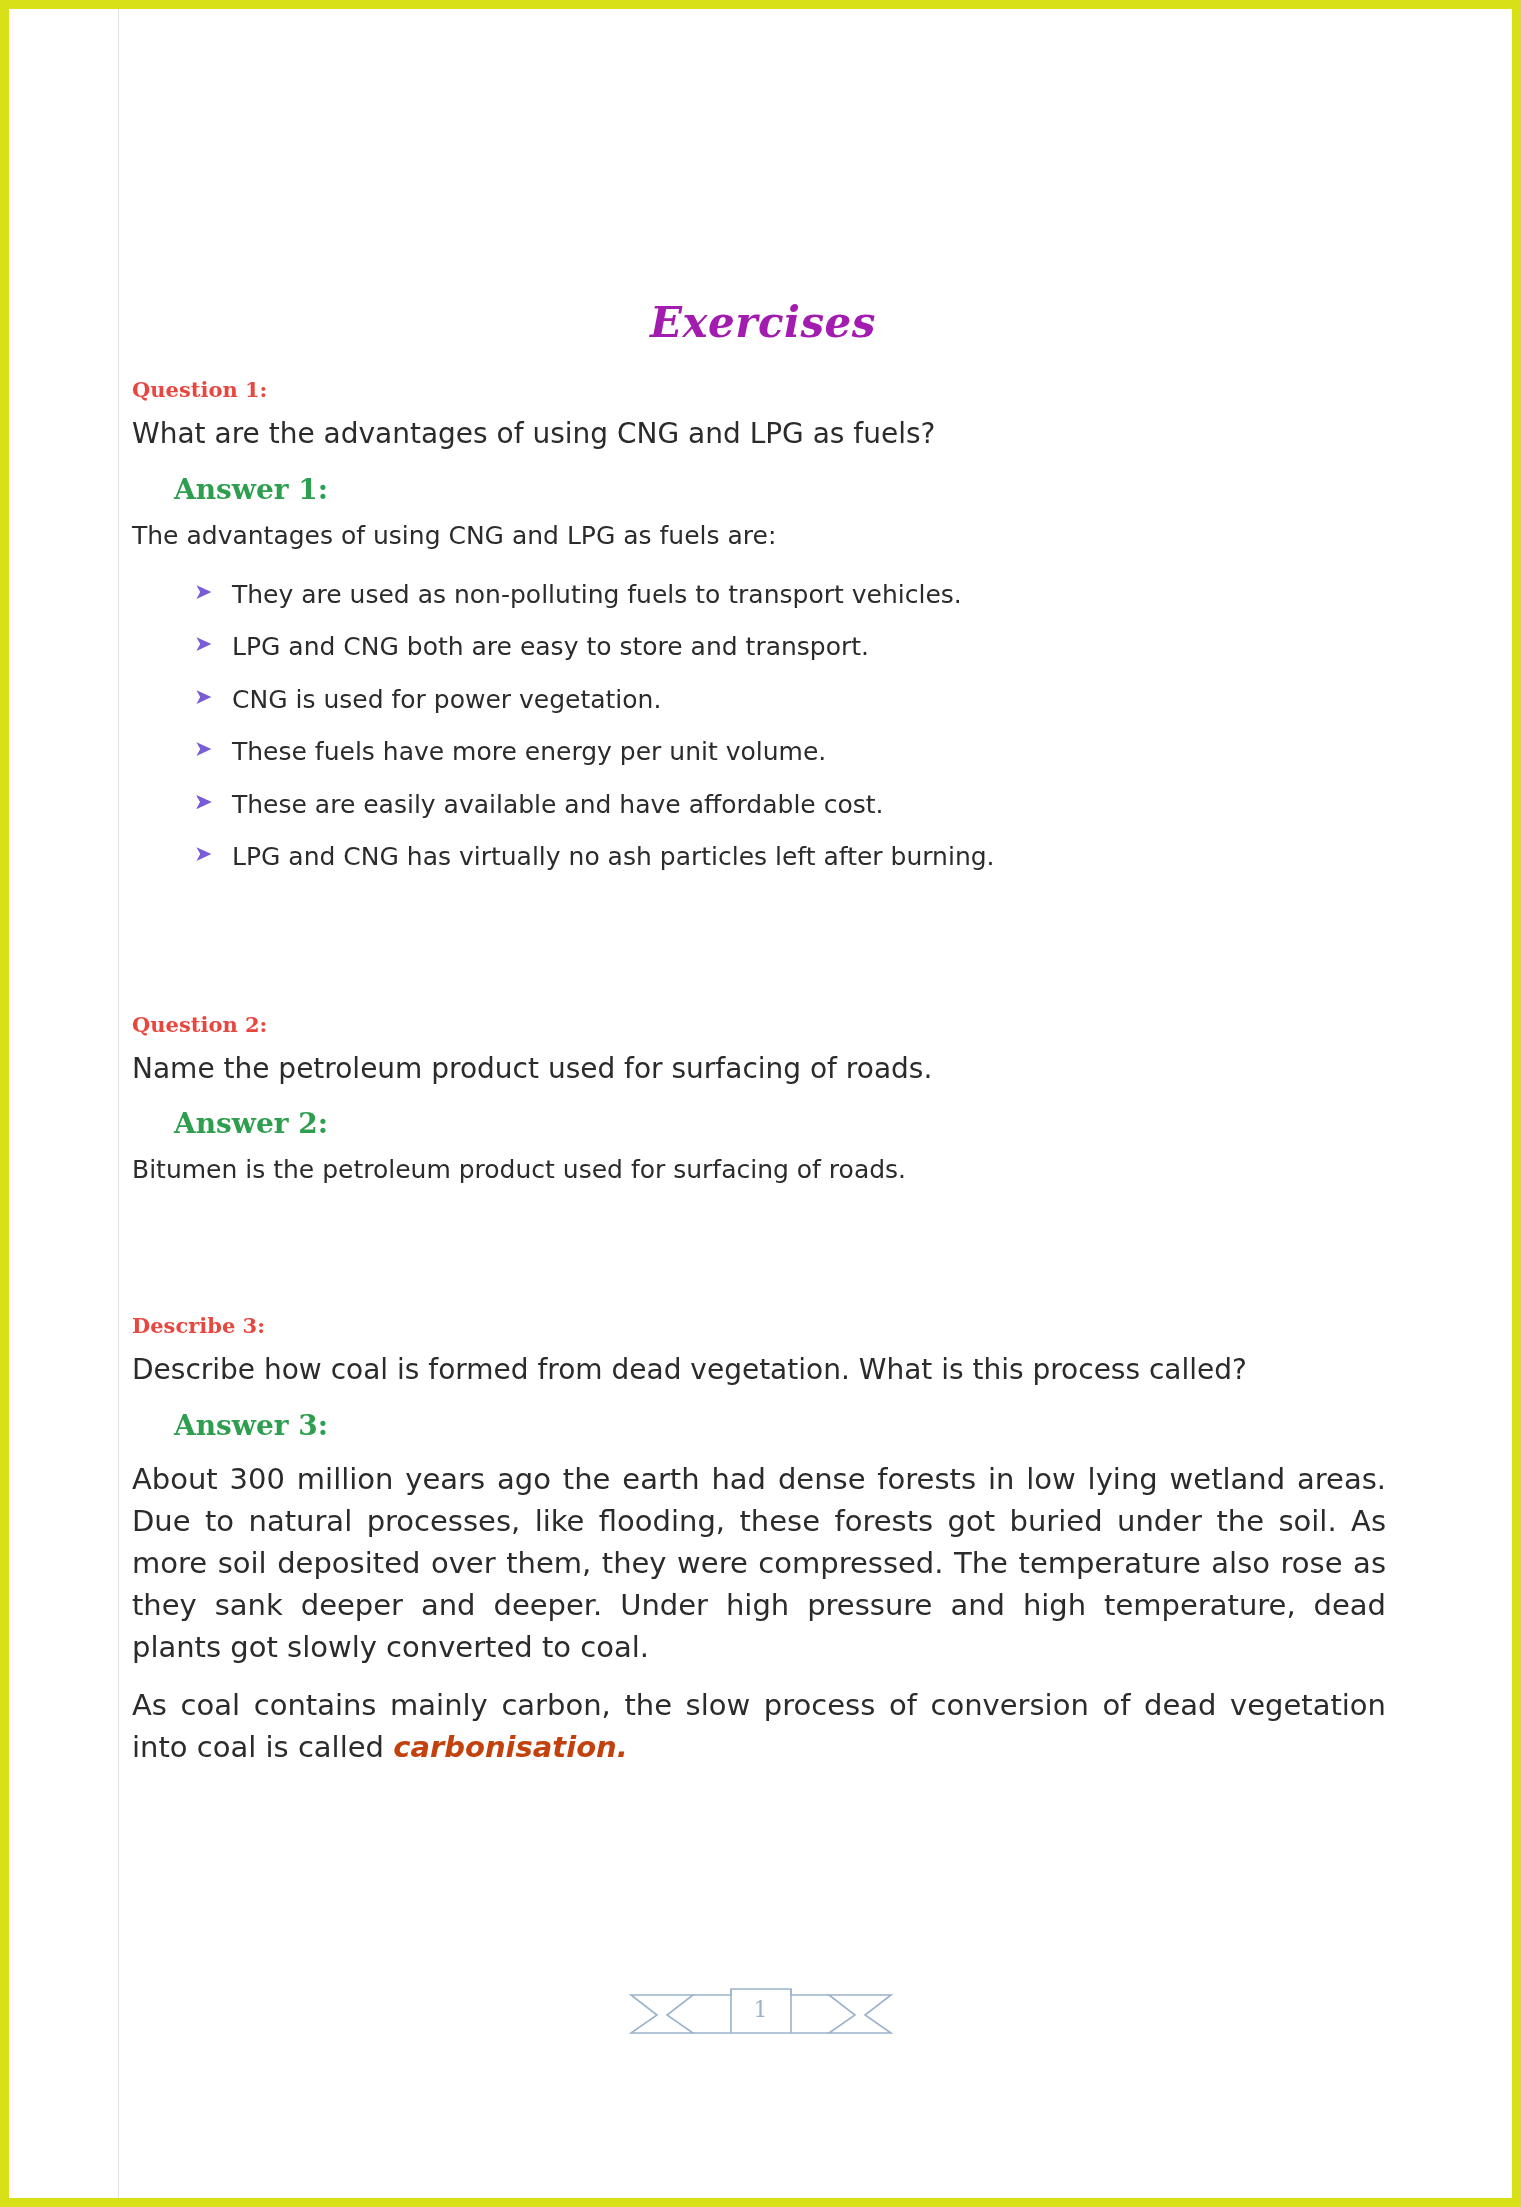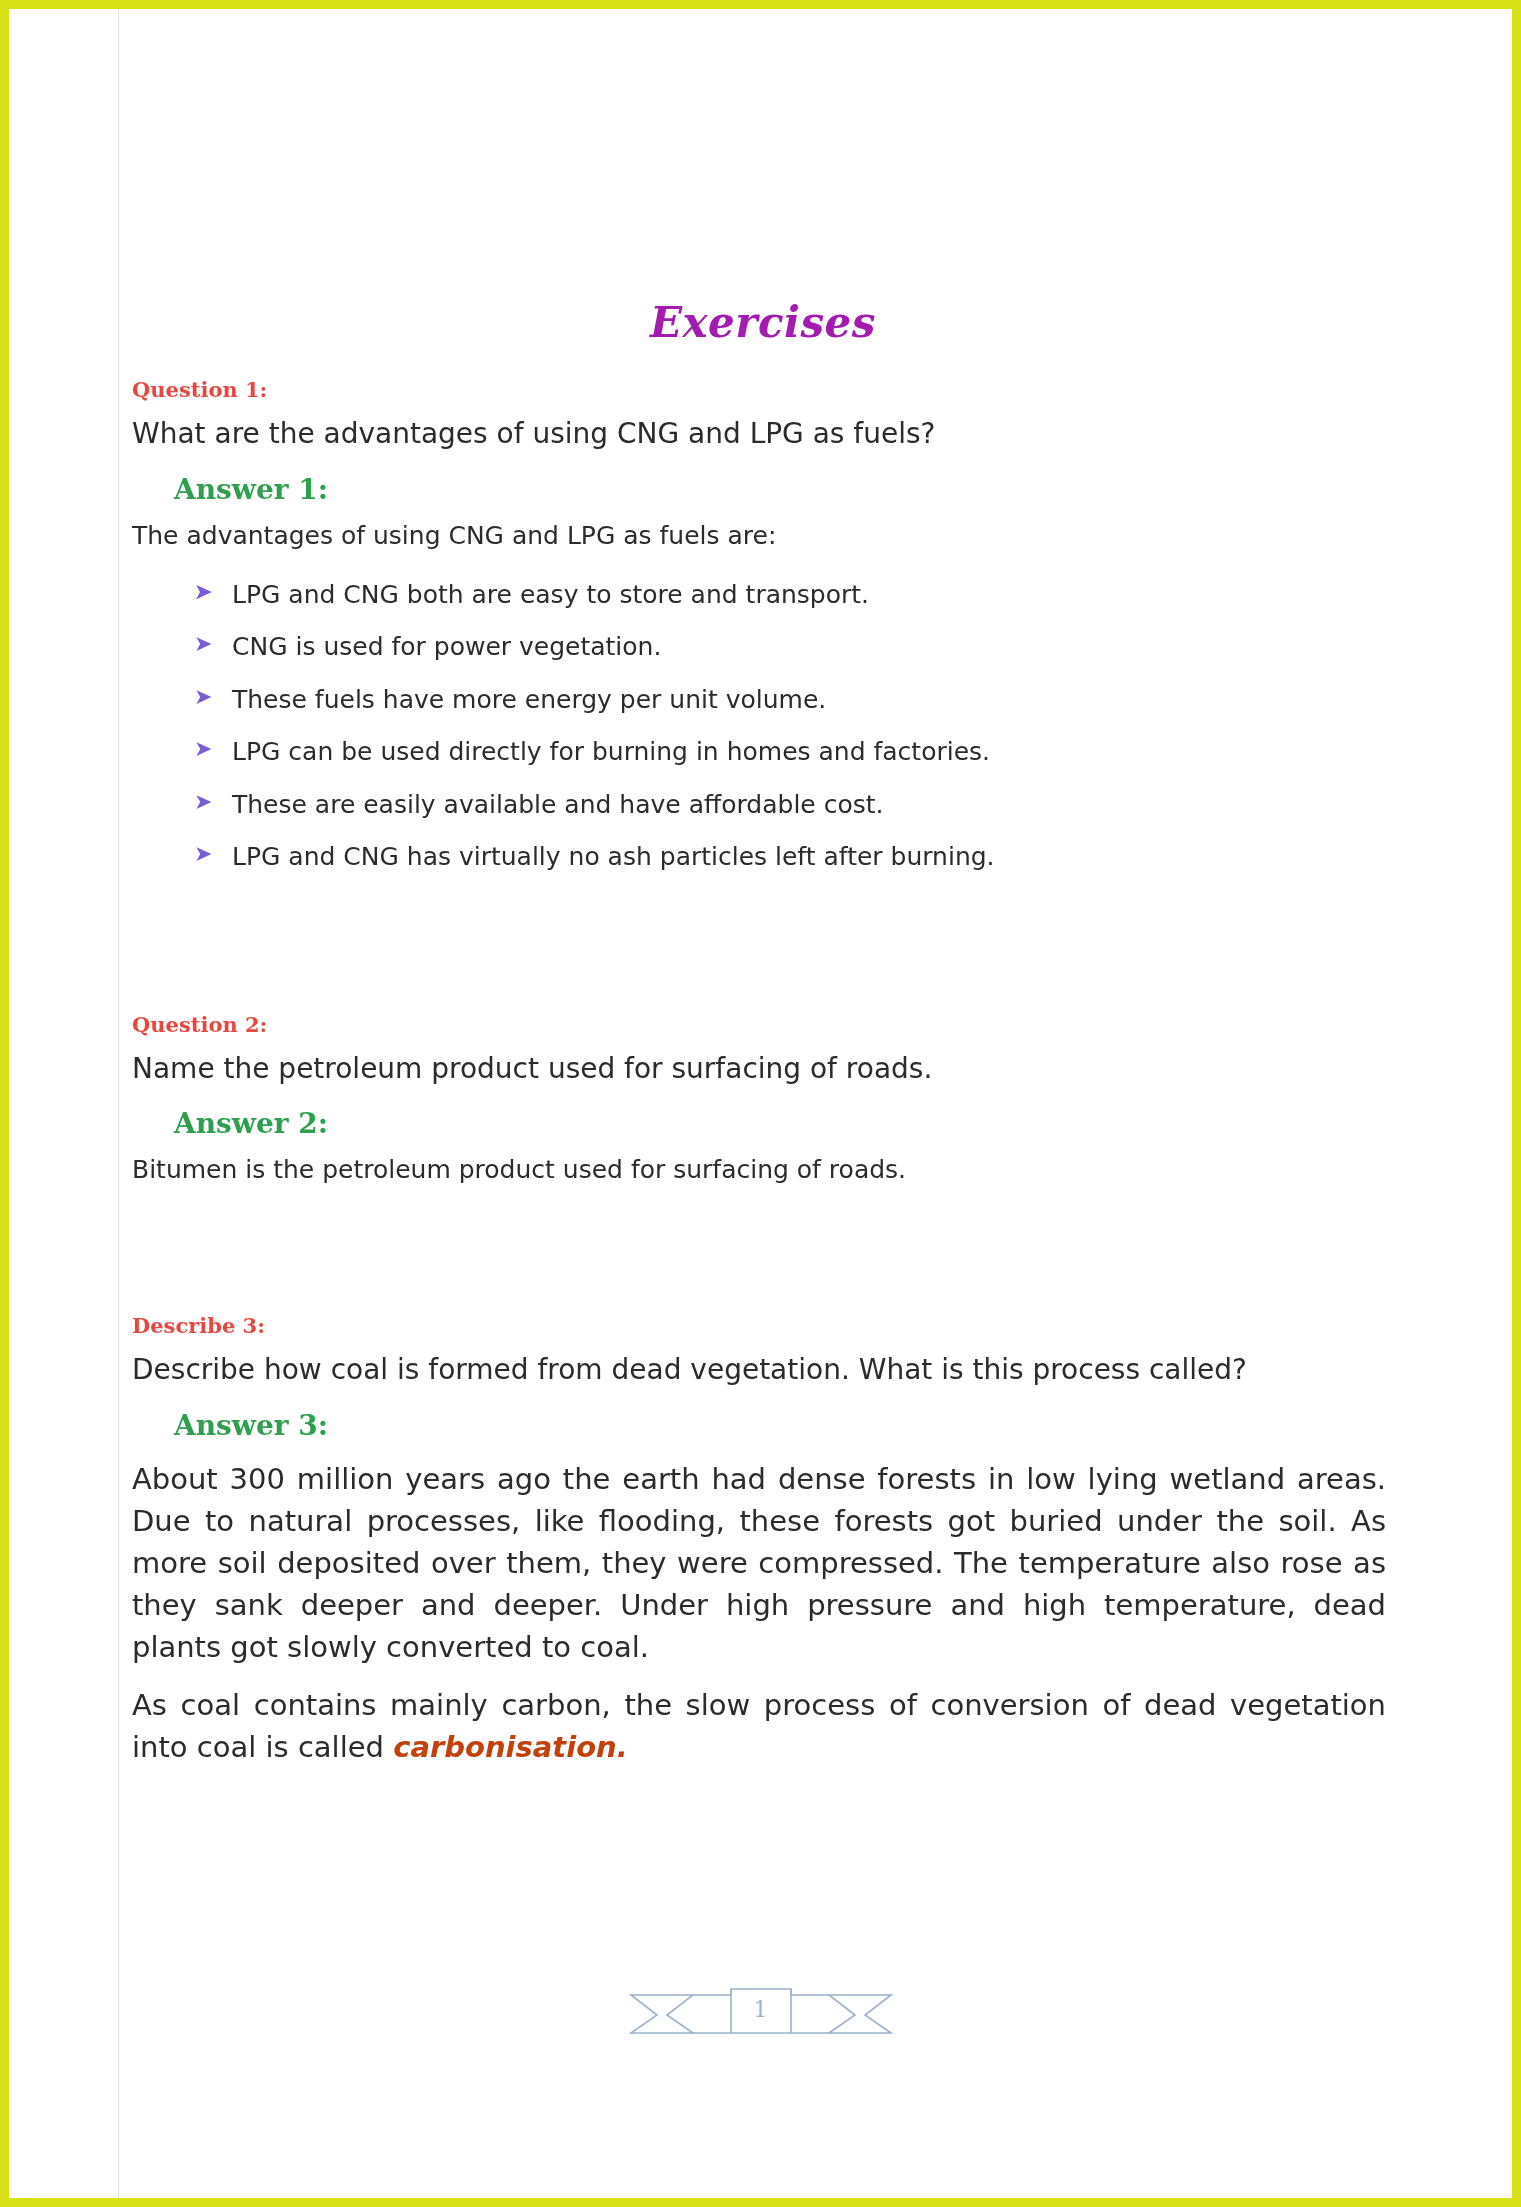--- a/index.html
+++ b/index.html
@@ -159,25 +159,25 @@
   <div class="content">
 
     <h1 class="doc-title">Exercises</h1>
 
     <div>
       <h2 class="q-heading">Question 1:</h2>
       <p class="q-text">What are the advantages of using CNG and LPG as fuels?</p>
       <h3 class="a-heading">Answer 1:</h3>
       <p class="a-text">The advantages of using CNG and LPG as fuels are:</p>
       <ul class="bullets">
-        <li><span class="marker">➤</span></li>
+        <li><span class="marker">➤</span><span>They are used as non-polluting fuels to transport vehicles.</span></li>
         <li><span class="marker">➤</span><span>LPG and CNG both are easy to store and transport.</span></li>
         <li><span class="marker">➤</span><span>CNG is used for power vegetation.</span></li>
         <li><span class="marker">➤</span><span>These fuels have more energy per unit volume.</span></li>
-        <li><span class="marker">➤</span><span>LPG can be used directly for burning in homes and factories.</span></li>
+        <li><span class="marker">➤</span></li>
         <li><span class="marker">➤</span><span>These are easily available and have affordable cost.</span></li>
         <li><span class="marker">➤</span><span>LPG and CNG has virtually no ash particles left after burning.</span></li>
       </ul>
     </div>
 
     <div class="gap-lg"></div>
 
     <div>
       <h2 class="q-heading">Question 2:</h2>
       <p class="q-text">Name the petroleum product used for surfacing of roads.</p>

